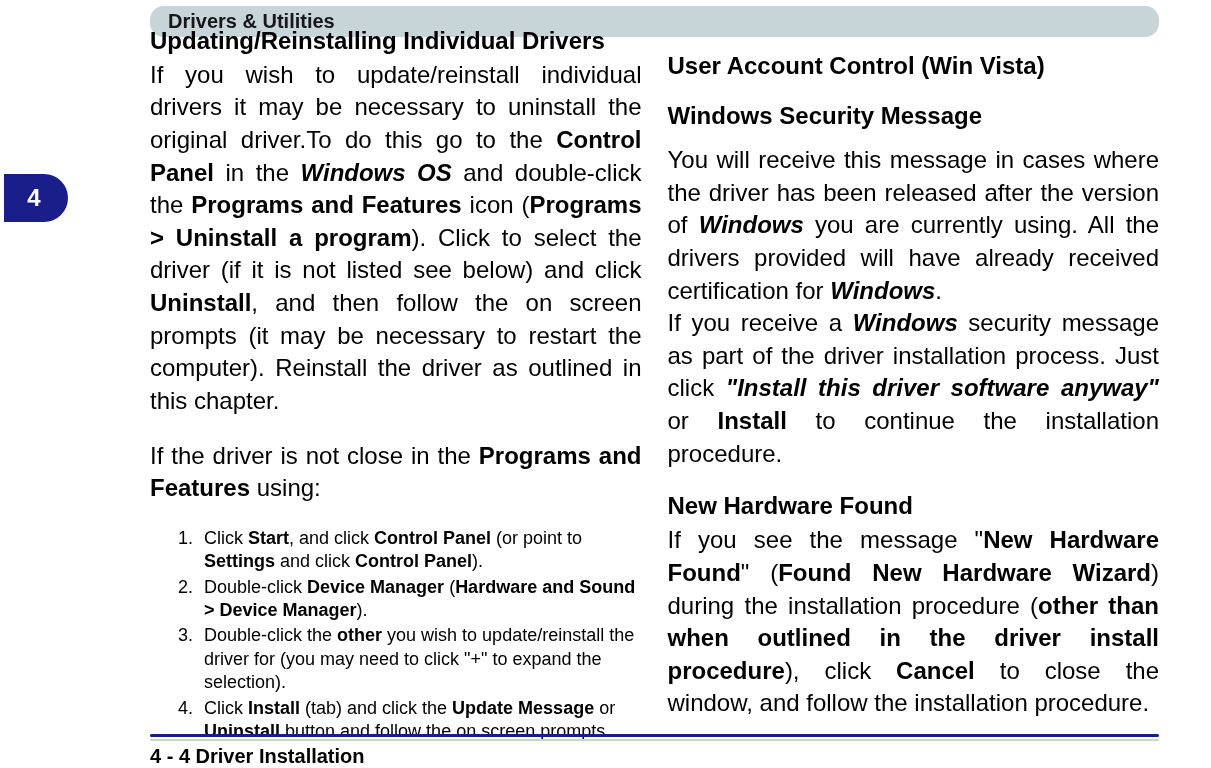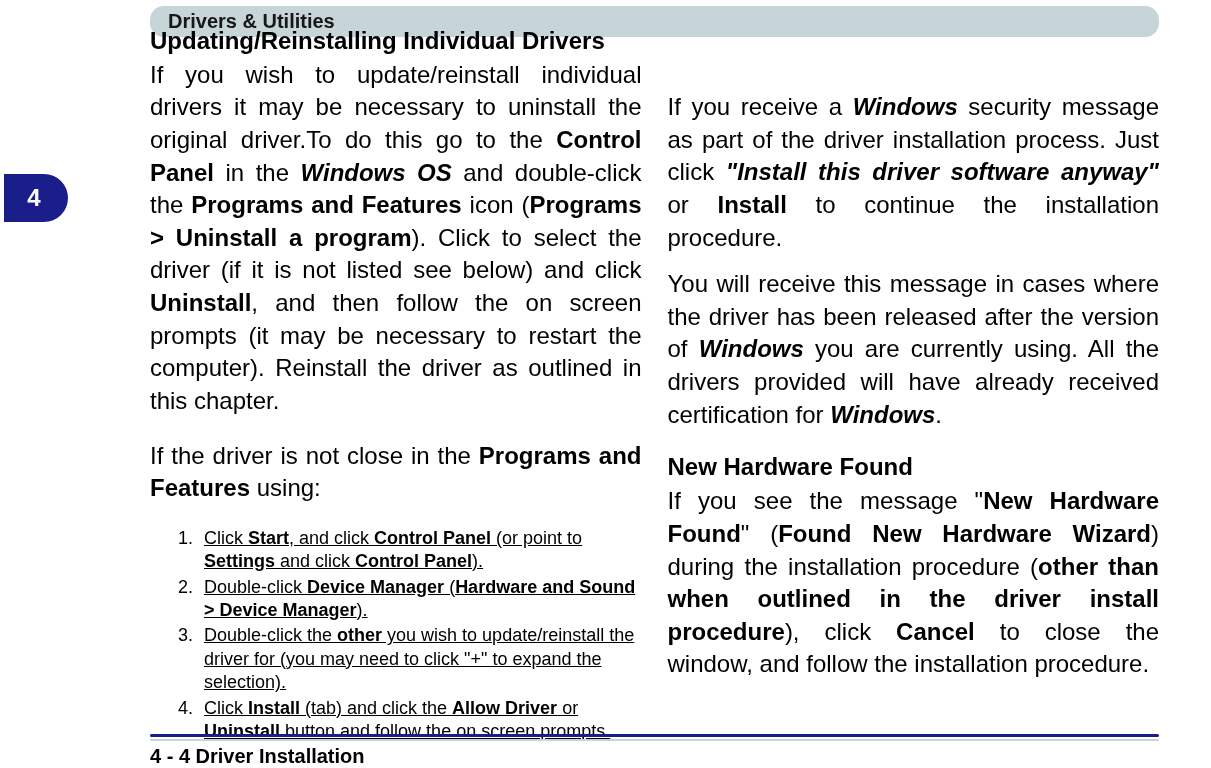--- a/index.html
+++ b/index.html
@@ -36,21 +36,21 @@
       gap: 26px;
       margin-top: 16px;
       height: 666px;
       align-items: center;
     }
     .col { flex: 1; text-align: justify; }
     h2 { font-size: 24px; font-weight: bold; margin-bottom: 4px; }
     p { font-size: 24px; line-height: 1.36; }
     .mt { margin-top: 22px; }
     ol { list-style: decimal; margin-left: 48px; margin-top: 4px; }
-    ol li { font-size: 18px; line-height: 1.3; text-align: left; padding-left: 6px; margin-bottom: 2px; text-decoration: underline; }
+    ol li { font-size: 18px; line-height: 1.3; text-align: left; padding-left: 6px; margin-bottom: 2px; }
     b { font-weight: bold; }
     i { font-style: italic; }
     .footer {
       position: absolute;
       left: 150px;
       right: 52px;
       bottom: 6px;
     }
     .footer-line1 { height: 3px; background: #1a1e8a; border-radius: 2px; }
     .footer-line2 { height: 2px; background: #c7d4d8; margin-top: 2px; border-radius: 1px; }
@@ -76,30 +76,32 @@
       <p>
         <span>If you wish to update/reinstall individual drivers it may be necessary to uninstall the original driver.To do this go to the </span><b>Control Panel</b><span> in the </span><b><i>Windows OS</i></b><span> and double-click the </span><b>Programs and Features</b><span> icon (</span><b>Programs &gt; Uninstall a program</b><span>). Click to select the driver (if it is not listed see below) and click </span><b>Uninstall</b><span>, and then follow the on screen prompts (it may be necessary to restart the computer). Reinstall the driver as outlined in this chapter.</span>
       </p>
       <p class="mt">
         <span>If the driver is not close in the </span><b>Programs and Features</b><span> using:</span>
       </p>
       <ol class="mt">
         <li><span>Click </span><b>Start</b><span>, and click </span><b>Control Panel</b><span> (or point to </span><b>Settings</b><span> and click </span><b>Control Panel</b><span>).</span></li>
         <li><span>Double-click </span><b>Device Manager</b><span> (</span><b>Hardware and Sound &gt; Device Manager</b><span>).</span></li>
         <li><span>Double-click the </span><b>other</b><span> you wish to update/reinstall the driver for (you may need to click "+" to expand the selection).</span></li>
-        <li><span>Click </span><b>Install</b><span> (tab) and click the </span><b>Allow Driver</b><span> or </span><b>Uninstall</b><span> button and follow the on screen prompts.</span></li>
+        <li><span>Click </span><b>Install</b><span> (tab) and click the </span><b>Update Message</b><span> or </span><b>Uninstall</b><span> button and follow the on screen prompts.</span></li>
       </ol>
     </div>
 
     <div class="col">
+      <h2>User Account Control (Win Vista)</h2>
+      <h2 class="mt">Windows Security Message</h2>
+      <p style="margin-top:14px">
+        <span>You will receive this message in cases where the driver has been released after the version of </span><b><i>Windows</i></b><span> you are currently using. All the drivers provided will have already received certification for </span><b><i>Windows</i></b><span>.</span>
+      </p>
       <p>
         <span>If you receive a </span><b><i>Windows</i></b><span> security message as part of the driver installation process. Just click </span><b><i>"Install this driver software anyway"</i></b><span> or </span><b>Install</b><span> to continue the installation procedure.</span>
-      </p>
-      <p style="margin-top:14px">
-        <span>You will receive this message in cases where the driver has been released after the version of </span><b><i>Windows</i></b><span> you are currently using. All the drivers provided will have already received certification for </span><b><i>Windows</i></b><span>.</span>
       </p>
       <h2 class="mt">New Hardware Found</h2>
       <p>
         <span>If you see the message "</span><b>New Hardware Found</b><span>" (</span><b>Found New Hardware Wizard</b><span>) during the installation procedure (</span><b>other than when outlined in the driver install procedure</b><span>), click </span><b>Cancel</b><span> to close the window, and follow the installation procedure.</span>
       </p>
     </div>
   </div>
 
   <div class="footer">
     <div class="footer-line1"></div>

